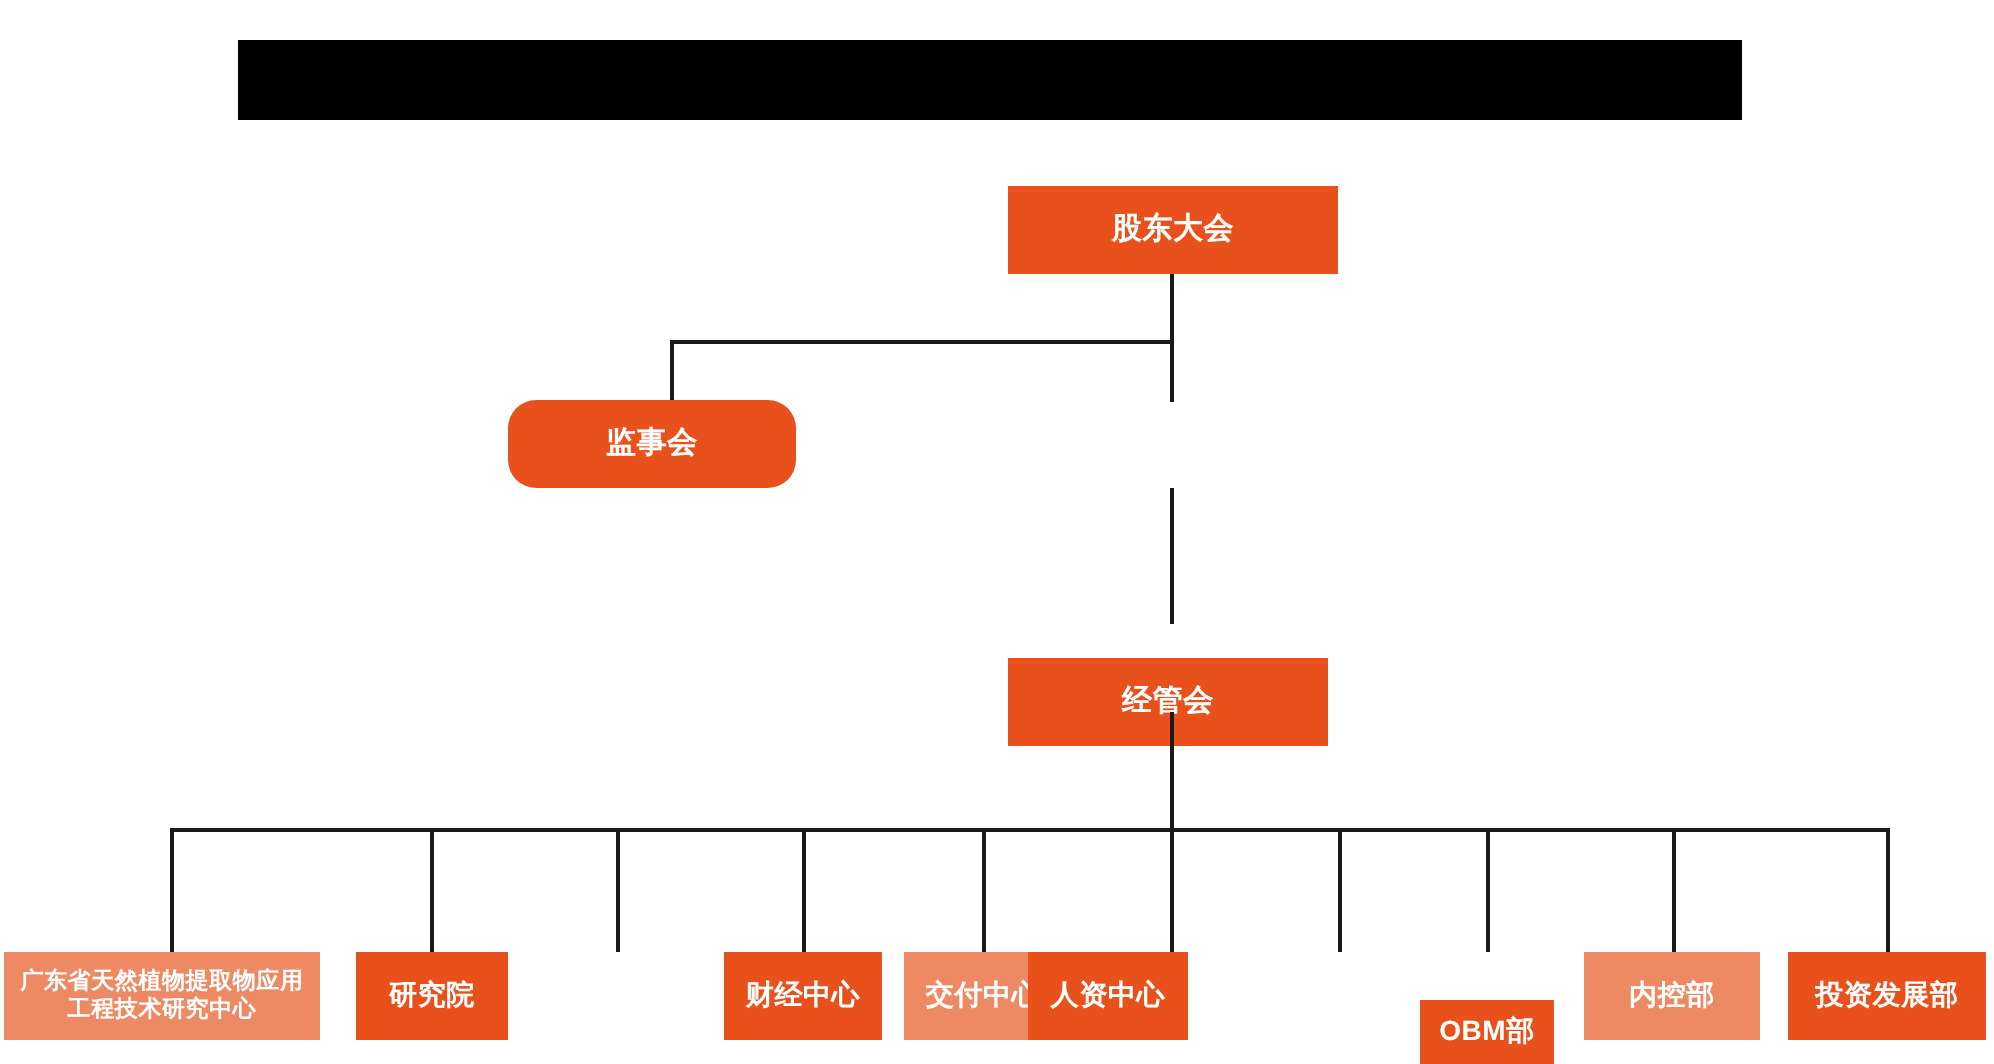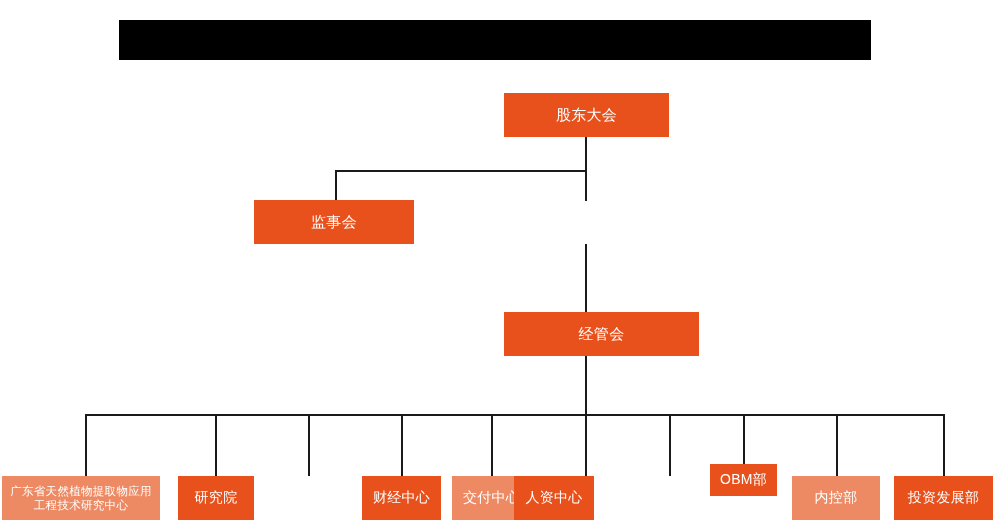--- a/index.html
+++ b/index.html
@@ -28,21 +28,21 @@
   .node {
     position: absolute;
     box-sizing: border-box;
     display: flex;
     align-items: center;
     justify-content: center;
     text-align: center;
     color: #ffffff;
     line-height: 1.25;
     letter-spacing: 0.3px;
-    font-weight: 400;
+    font-weight: 700;
   }
   .node.dark  { background: #E8511C; }
   .node.light { background: #ED8A63; }
 
   .node-l1 { font-size: 15px; }
   .node-l2 { font-size: 15px; }
   .node-l3 { font-size: 15px; }
   .node-l4 { font-size: 14px; }
   .node-l4.small { font-size: 11.5px; padding: 0 6px; }
 
@@ -65,28 +65,28 @@
   </div>
 
   <div class="conn v" style="left:585px; top:137px; height:34px;"></div>
 
   <div class="conn h" style="left:335px; top:170px; width:251px;"></div>
 
   <div class="conn v" style="left:335px; top:170px; height:31px;"></div>
 
   <div class="conn v" style="left:585px; top:170px; height:31px;"></div>
 
-  <div class="node dark node-l2" style="left:254px; top:200px; width:160px; height:44px;">
+  <div class="node dark node-l2" style="left:254px; top:200px; width:144px; height:44px;border-radius:14px;">
     <span>监事会</span>
   </div>
 
 
   <div class="conn v" style="left:585px; top:244px; height:68px;"></div>
 
-  <div class="node dark node-l3" style="left:504px; top:312px; width:195px; height:44px;">
+  <div class="node dark node-l3" style="left:504px; top:329px; width:160px; height:44px;">
     <span>经管会</span>
   </div>
 
   <div class="conn v" style="left:585px; top:356px; height:59px;"></div>
   <div class="conn h" style="left:85px; top:414px; width:858px;"></div>
 
   <div class="conn v" style="left:85px;  top:414px; height:62px;"></div>
   <div class="conn v" style="left:215px; top:414px; height:62px;"></div>
   <div class="conn v" style="left:308px; top:414px; height:62px;"></div>
   <div class="conn v" style="left:401px; top:414px; height:62px;"></div>
@@ -112,21 +112,21 @@
 
   <div class="node light node-l4" style="left:452px; top:476px; width:79px; height:44px;">
     <span>交付中心</span>
   </div>
 
   <div class="node dark node-l4" style="left:514px; top:476px; width:80px; height:44px;">
     <span>人资中心</span>
   </div>
 
 
-  <div class="node dark node-l4" style="left:710px; top:464px; width:67px; height:32px;">
+  <div class="node dark node-l4" style="left:710px; top:500px; width:67px; height:32px;">
     <span>OBM部</span>
   </div>
 
   <div class="node light node-l4" style="left:792px; top:476px; width:88px; height:44px;">
     <span>内控部</span>
   </div>
 
   <div class="node dark node-l4" style="left:894px; top:476px; width:99px; height:44px;">
     <span>投资发展部</span>
   </div>

